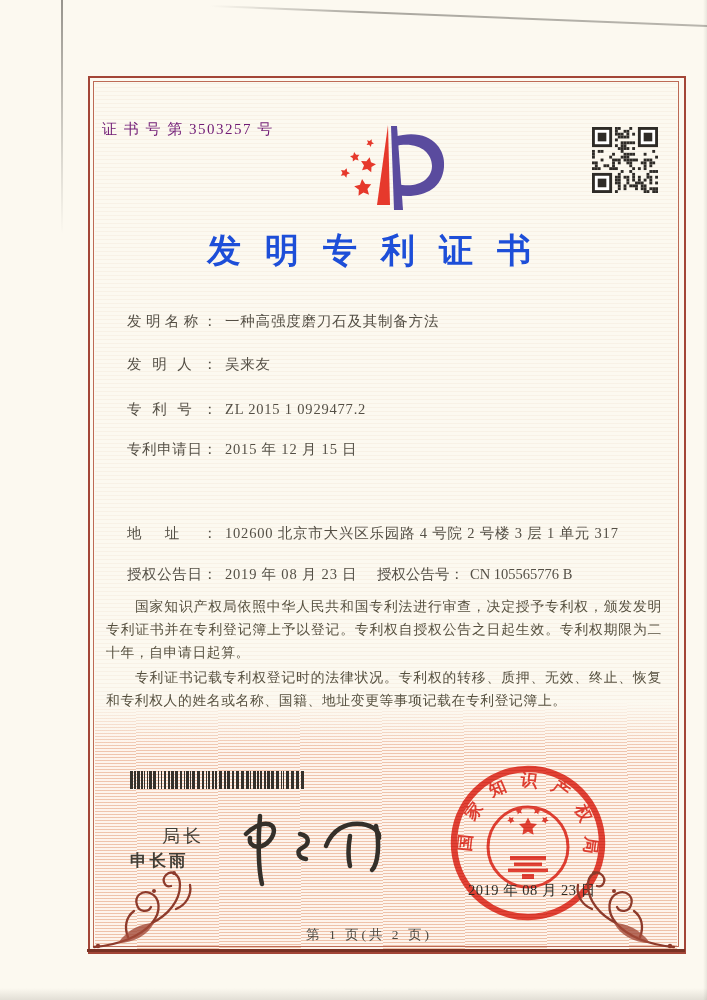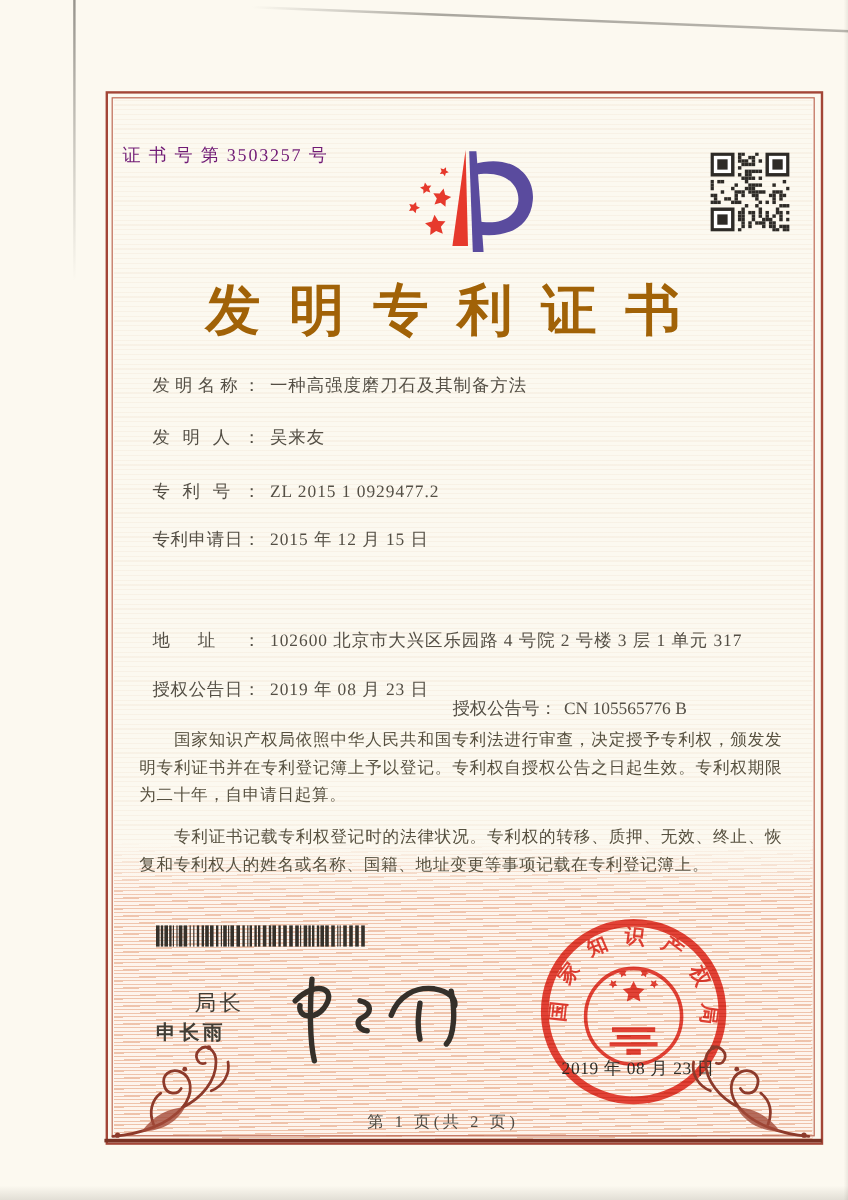--- a/index.html
+++ b/index.html
@@ -32,32 +32,32 @@
       repeating-linear-gradient(179.3deg,rgba(228,158,126,.42) 0 1px,rgba(254,245,238,.95) 1px 3px),
       linear-gradient(#f8e2d2,#f5dbc8);}
   .pink-zone::before{content:"";position:absolute;left:0;top:0;right:0;height:48px;
     background:linear-gradient(#fcf9f0,rgba(252,249,240,0));}
 
   
   .cert-no{position:absolute;left:102px;top:120px;font-size:15px;letter-spacing:1.5px;color:#701a75;}
   .logo{position:absolute;left:330px;top:115px;width:120px;height:100px;}
   .qr{position:absolute;left:592px;top:127px;width:66px;height:66px;}
   .title{position:absolute;left:70px;top:228px;width:598px;text-align:center;
-    font-size:46px;font-weight:600;color:#a16207;letter-spacing:24px;text-indent:24px;}
+    font-size:34px;font-weight:600;color:#1d4ed8;letter-spacing:24px;text-indent:24px;}
 
   .frow{position:absolute;left:127px;font-size:14.5px;color:#544f45;white-space:nowrap;}
   .flabel{display:inline-block;width:90px;text-align:justify;text-align-last:justify;}
   .fvalue{margin-left:8px;letter-spacing:.8px;}
-  .second{position:absolute;left:250px;top:16px;white-space:nowrap;}
+  .second{position:absolute;left:250px;top:0;white-space:nowrap;}
   .flabel2{margin-right:6px;}
   .r1{top:312px}.r2{top:355px}.r3{top:400px}.r4{top:440px}.r5{top:482px}.r6{top:524px}.r7{top:565px}
 
   .body-text{position:absolute;left:104px;top:593px;width:560px;font-size:13.8px;
     line-height:23px;color:#56503f;text-align:justify;}
-  .body-text p{margin:12px;text-indent:2.1em;letter-spacing:.6px;}
+  .body-text p{margin:2px;text-indent:2.1em;letter-spacing:.6px;}
 
   .barcode{position:absolute;left:130px;top:771px;width:178px;height:18px;}
 
   .official-title{position:absolute;left:130px;top:824px;font-size:18px;letter-spacing:3px;color:#413d35;margin-left:32px;}
   .official-name{position:absolute;left:130px;top:850px;font-size:16.5px;letter-spacing:3px;color:#413d35;font-weight:bold;}
   .signature{position:absolute;left:238px;top:804px;width:160px;height:85px;}
 
   .seal{position:absolute;left:448px;top:763px;width:160px;height:160px;mix-blend-mode:multiply;opacity:.95;}
   .seal-date{position:absolute;left:468px;top:881px;font-size:14.5px;color:#2e2c26;letter-spacing:.5px;white-space:nowrap;}
 

